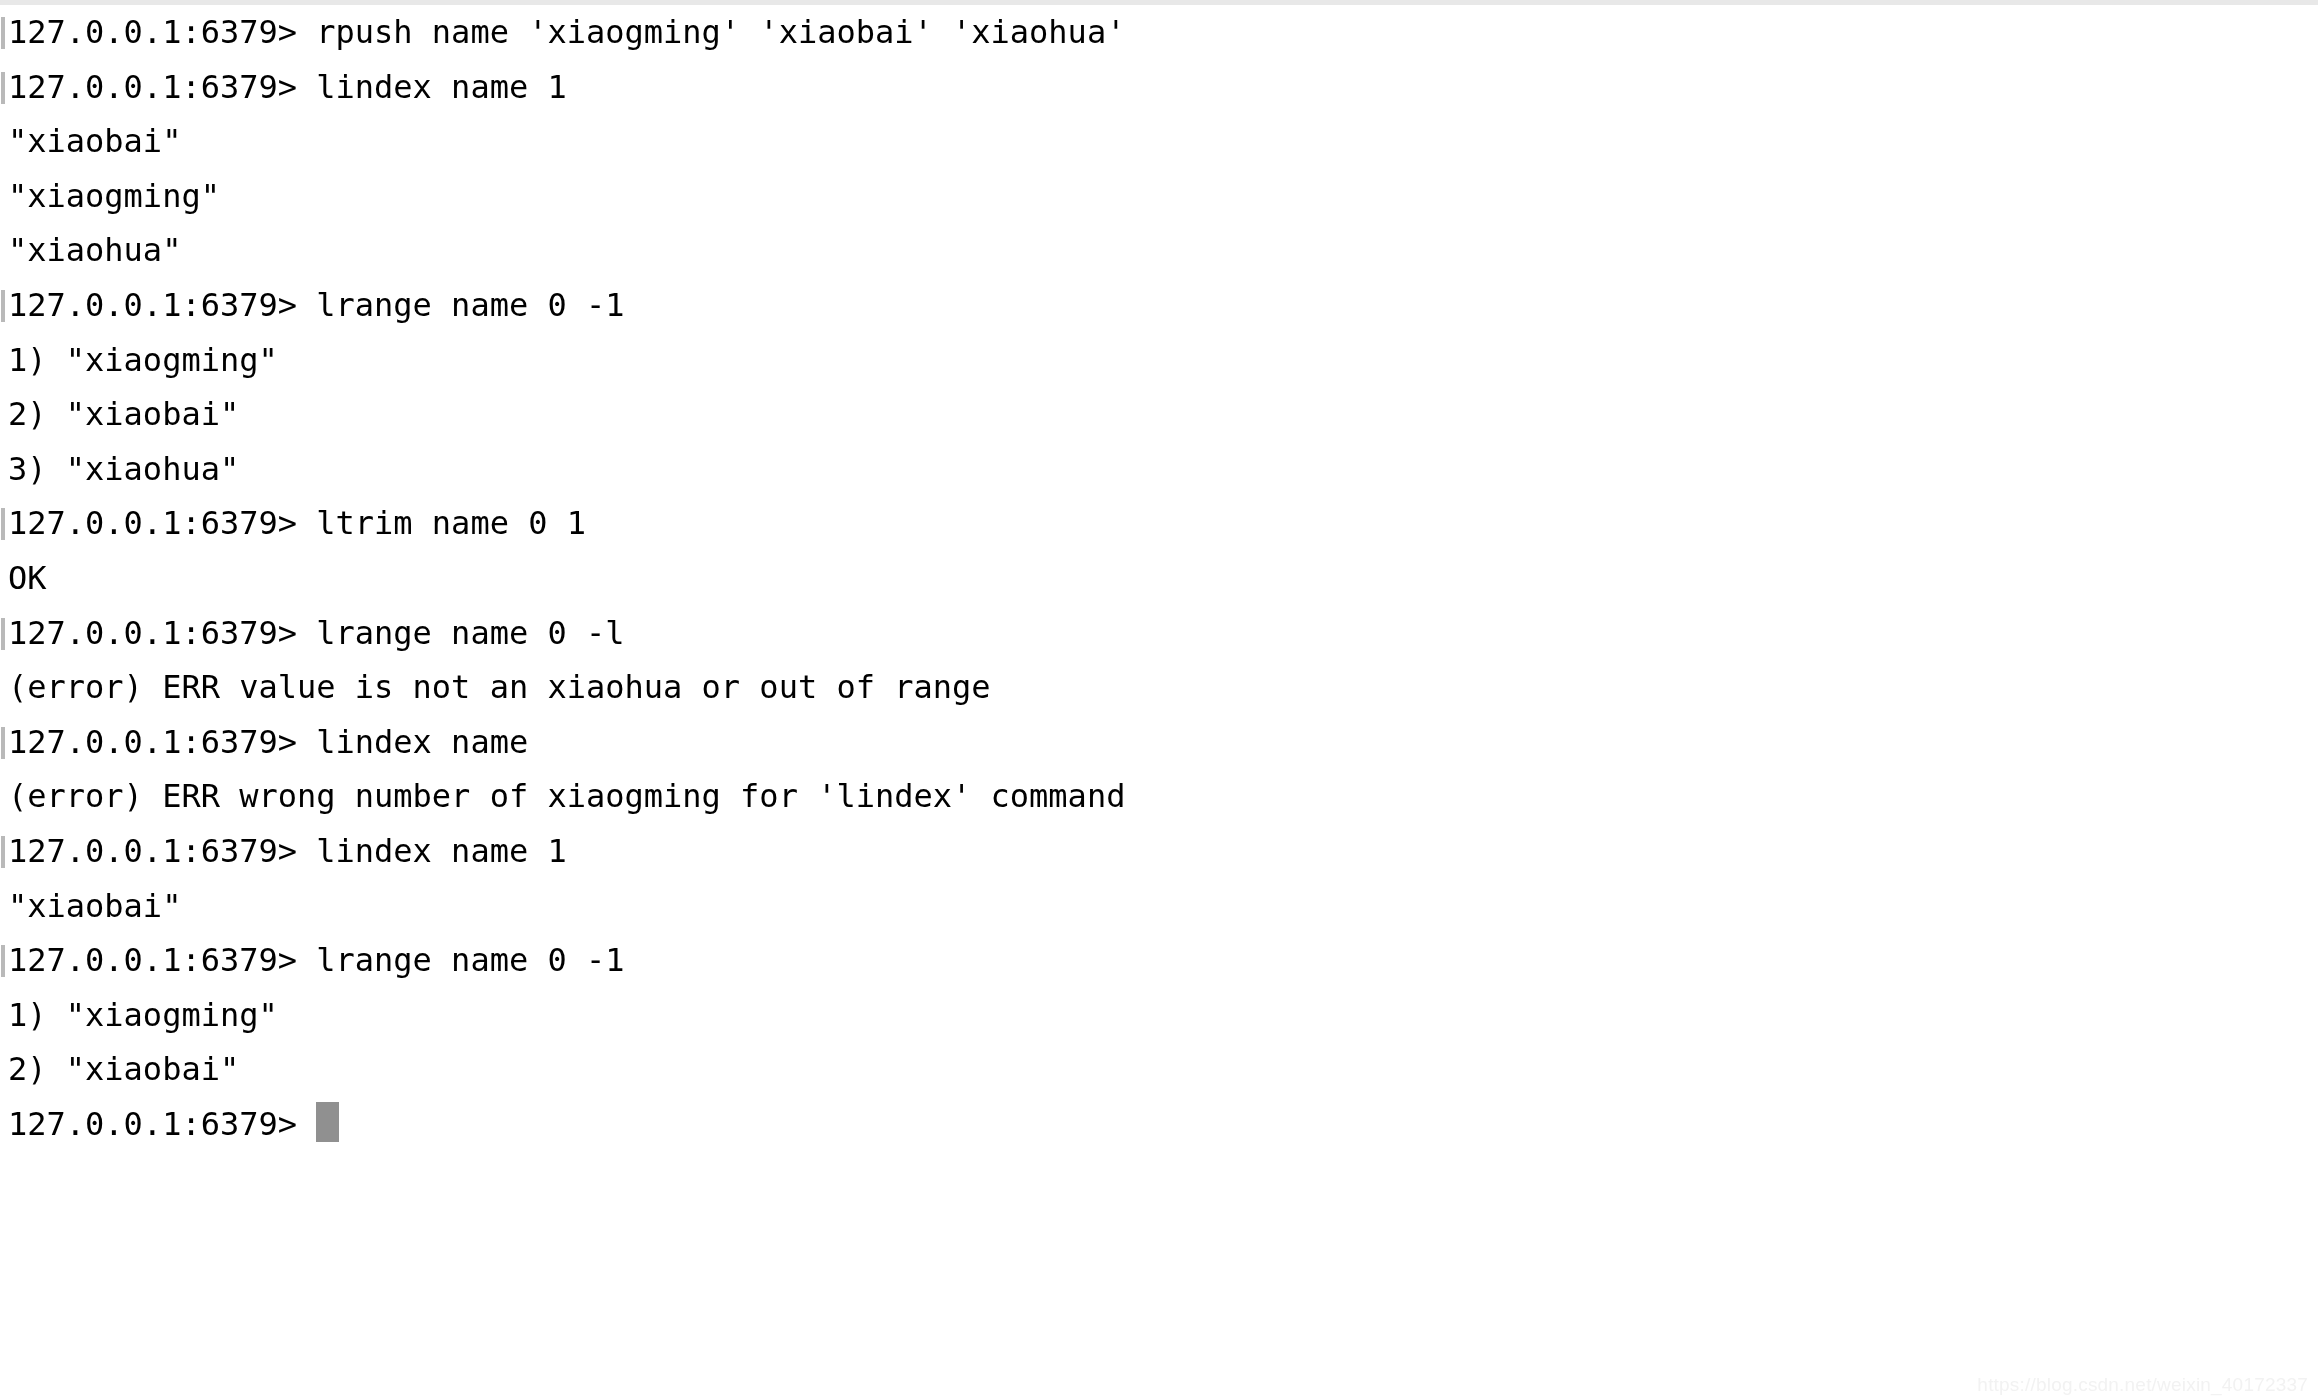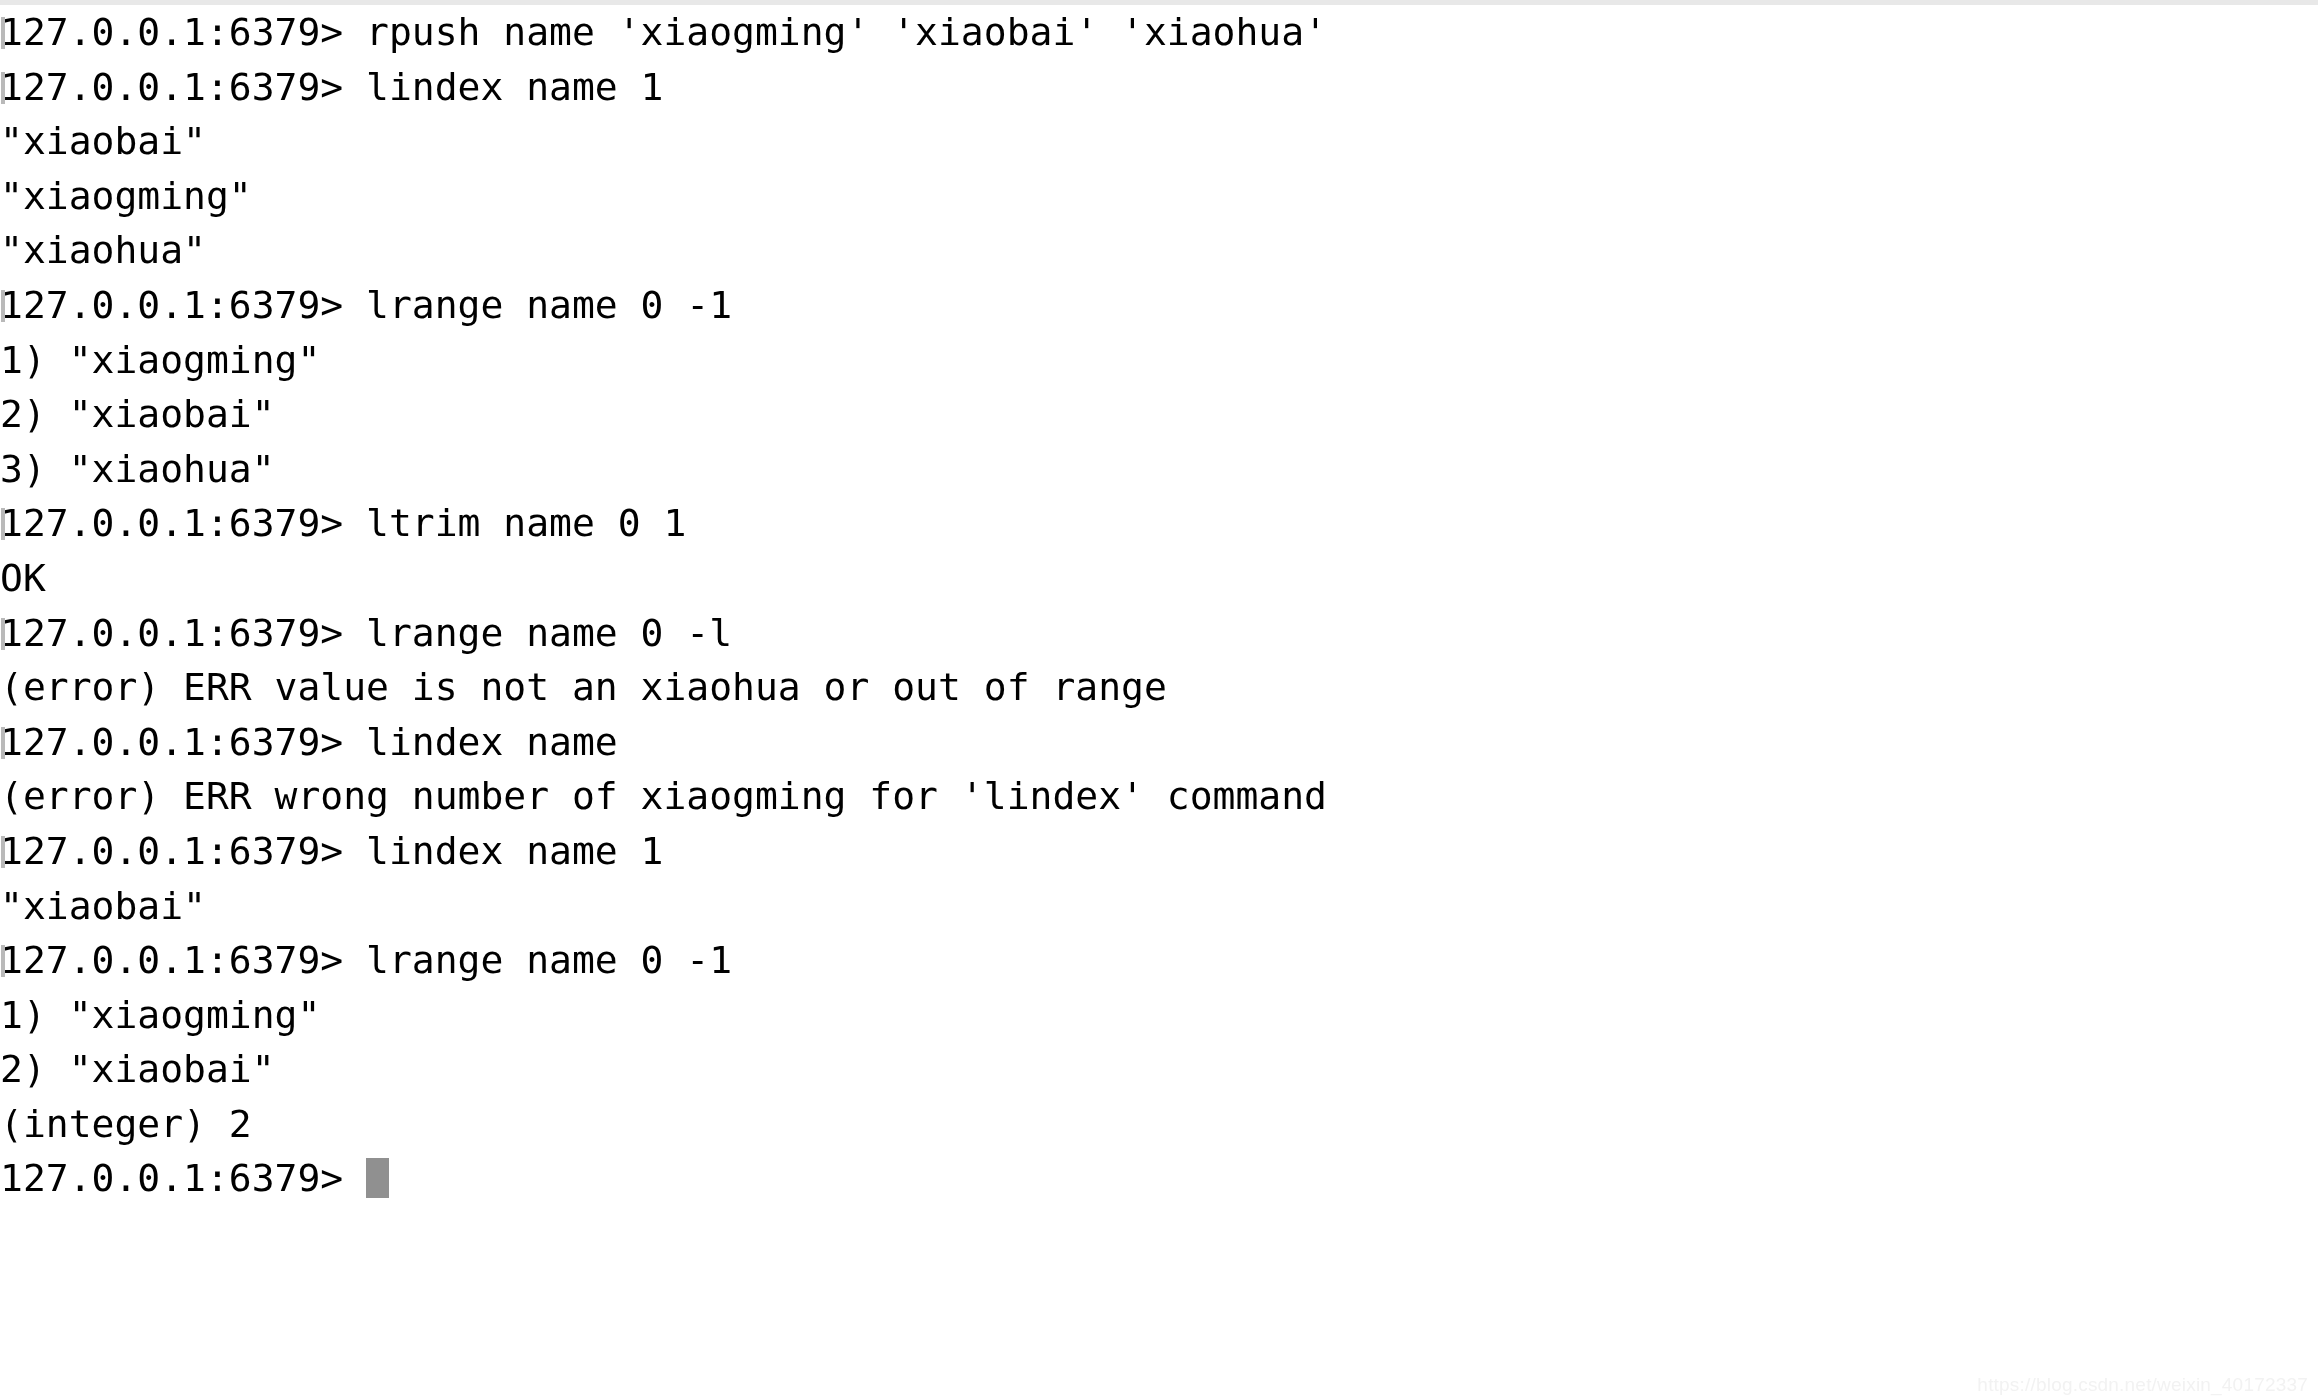--- a/index.html
+++ b/index.html
@@ -37,23 +37,24 @@
     position: absolute;
     top: 5px;
     left: 0;
     width: 2318px;
   }
 
   .line {
     position: relative;
     height: 54.6px;
     line-height: 54.6px;
-    font-size: 38px;
+    font-size: 32px;
     color: #000000;
     white-space: pre;
+    padding-left: 8px;
     letter-spacing: 0px;
   }
 
   
   .line.prompt::before {
     content: "";
     position: absolute;
     left: 1px;
     top: 12px;
     width: 4px;
@@ -101,18 +102,17 @@
       <div class="line">OK</div>
       <div class="line prompt">127.0.0.1:6379&gt; lrange name 0 -l</div>
       <div class="line">(error) ERR value is not an xiaohua or out of range</div>
       <div class="line prompt">127.0.0.1:6379&gt; lindex name</div>
       <div class="line">(error) ERR wrong number of xiaogming for 'lindex' command</div>
       <div class="line prompt">127.0.0.1:6379&gt; lindex name 1</div>
       <div class="line">"xiaobai"</div>
       <div class="line prompt">127.0.0.1:6379&gt; lrange name 0 -1</div>
       <div class="line">1) "xiaogming"</div>
       <div class="line">2) "xiaobai"</div>
-      <div class="line">(integer) 2</div>
       <div class="line"><span>127.0.0.1:6379&gt; </span><span class="cursor"></span></div>
     </div>
 
   <div class="watermark">https://blog.csdn.net/weixin_40172337</div>
 </div>
 
 </body></html>

